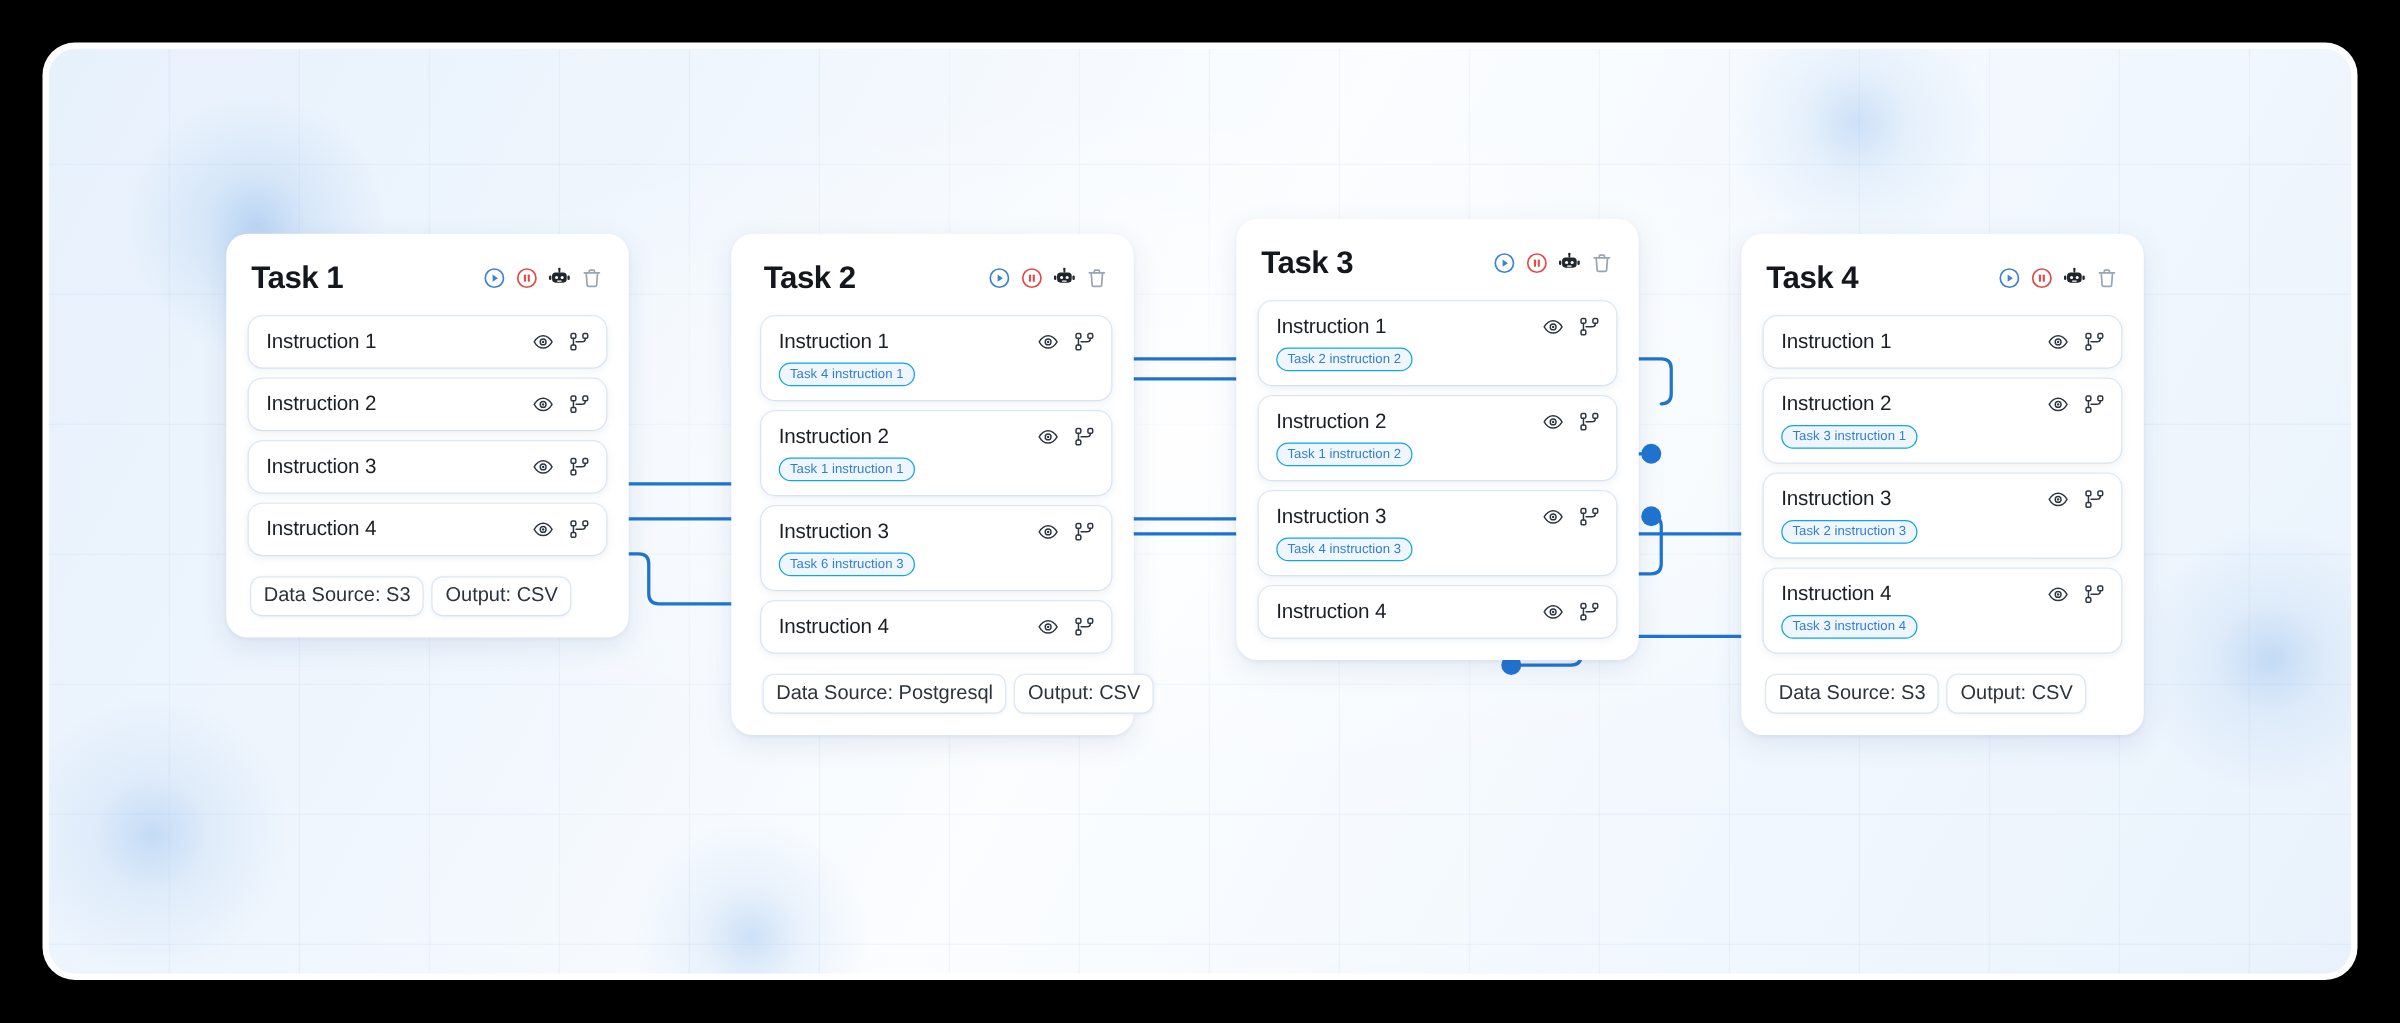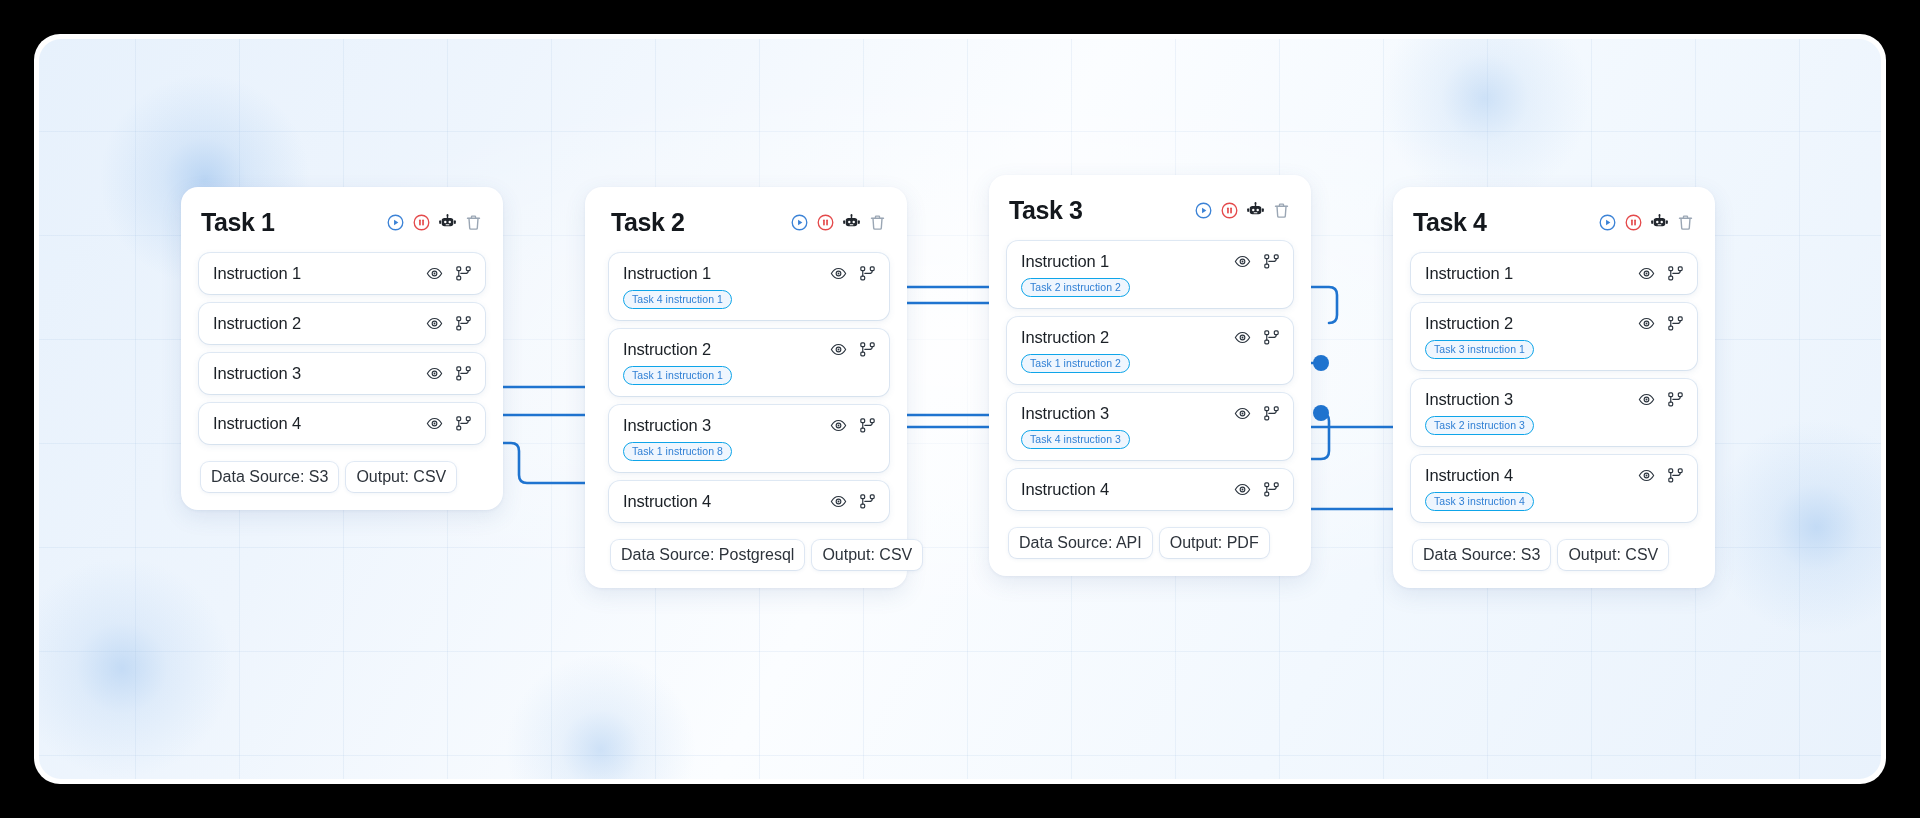--- a/index.html
+++ b/index.html
@@ -343,21 +343,21 @@
                         <circle cx="12" cy="12" r="1.35" fill="#2d3640"></circle>
                       </svg></span>
                     <span class="ic" title="Dependencies"><svg width="17" height="17" viewBox="0 0 24 24" fill="none">
                         <rect x="2.6" y="2.6" width="5.4" height="5.4" rx="1.5" stroke="#2d3640" stroke-width="1.7"></rect>
                         <rect x="2.6" y="15.6" width="5.4" height="5.4" rx="1.5" stroke="#2d3640" stroke-width="1.7"></rect>
                         <rect x="16.0" y="2.6" width="5.4" height="5.4" rx="1.5" stroke="#2d3640" stroke-width="1.7"></rect>
                         <path d="M5.3 8.3 V15.4" stroke="#2d3640" stroke-width="1.7" stroke-linecap="round"></path>
                         <path d="M8.3 11.9 H14.6 Q18.7 11.9 18.7 8.4" stroke="#2d3640" stroke-width="1.7" stroke-linecap="round" fill="none"></path>
                       </svg></span>
                   </div>
-                </div><span class="badge">Task 1 instruction 8</span></div>
+                </div><span class="badge">Task 6 instruction 3</span></div>
               <div class="instr">
                 <div class="instr-main">
                   <div class="instr-label">Instruction 4</div>
                   <div class="instr-icons">
                     <span class="ic" title="Preview"><svg width="17" height="17" viewBox="0 0 24 24" fill="none">
                         <path d="M1.9 12 C4.6 7.3 8.1 5 12 5 C15.9 5 19.4 7.3 22.1 12 C19.4 16.7 15.9 19 12 19 C8.1 19 4.6 16.7 1.9 12 Z" stroke="#2d3640" stroke-width="1.6" stroke-linejoin="round"></path>
                         <circle cx="12" cy="12" r="3.3" stroke="#2d3640" stroke-width="1.6"></circle>
                         <circle cx="12" cy="12" r="1.35" fill="#2d3640"></circle>
                       </svg></span>
                     <span class="ic" title="Dependencies"><svg width="17" height="17" viewBox="0 0 24 24" fill="none">
@@ -471,24 +471,20 @@
                         <rect x="2.6" y="2.6" width="5.4" height="5.4" rx="1.5" stroke="#2d3640" stroke-width="1.7"></rect>
                         <rect x="2.6" y="15.6" width="5.4" height="5.4" rx="1.5" stroke="#2d3640" stroke-width="1.7"></rect>
                         <rect x="16.0" y="2.6" width="5.4" height="5.4" rx="1.5" stroke="#2d3640" stroke-width="1.7"></rect>
                         <path d="M5.3 8.3 V15.4" stroke="#2d3640" stroke-width="1.7" stroke-linecap="round"></path>
                         <path d="M8.3 11.9 H14.6 Q18.7 11.9 18.7 8.4" stroke="#2d3640" stroke-width="1.7" stroke-linecap="round" fill="none"></path>
                       </svg></span>
                   </div>
                 </div>
               </div>
             </div>
-            <div class="task-foot">
-              <span class="chip">Data Source: API</span>
-              <span class="chip">Output: PDF</span>
-            </div>
           </div>
           <div class="task-card" style="left: 1354px; top: 148px;">
             <div class="task-head">
               <div class="task-title">Task 4</div>
               <div class="task-actions">
                 <span class="act" title="Run"><svg width="19" height="19" viewBox="0 0 24 24" fill="none">
                     <circle cx="12" cy="12" r="9.2" stroke="#3b82d6" stroke-width="1.7"></circle>
                     <path d="M10.2 8.4 L15.6 12 L10.2 15.6 Z" fill="#3b82d6"></path>
                   </svg></span>
                 <span class="act" title="Pause"><svg width="19" height="19" viewBox="0 0 24 24" fill="none">

